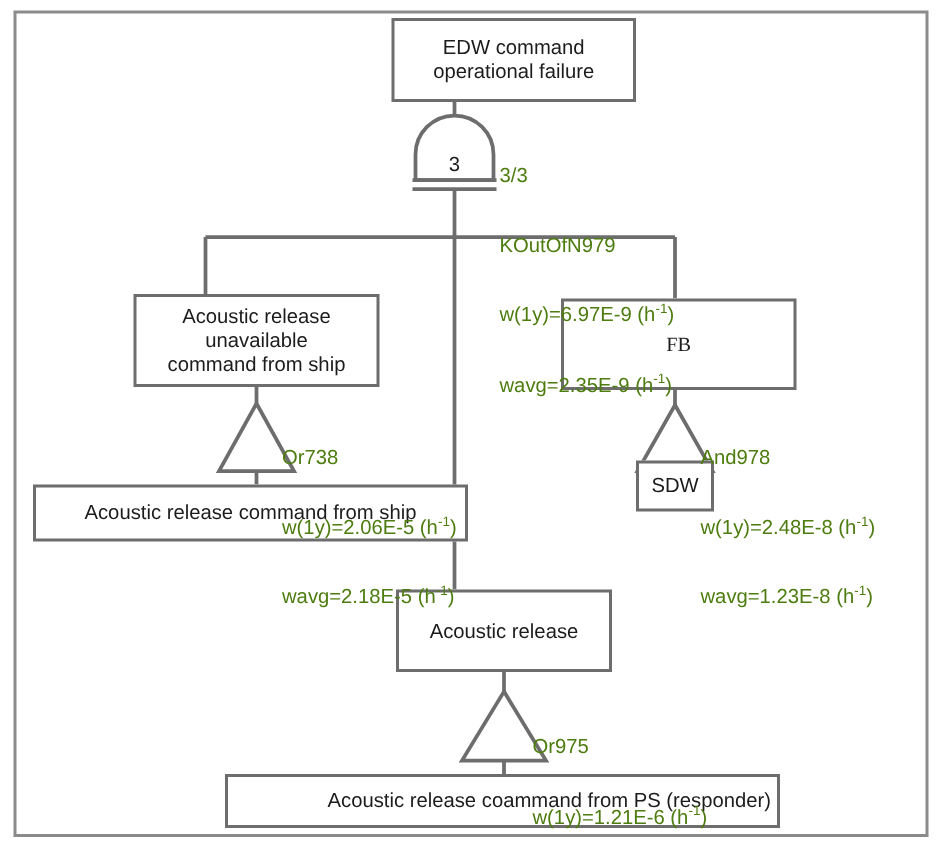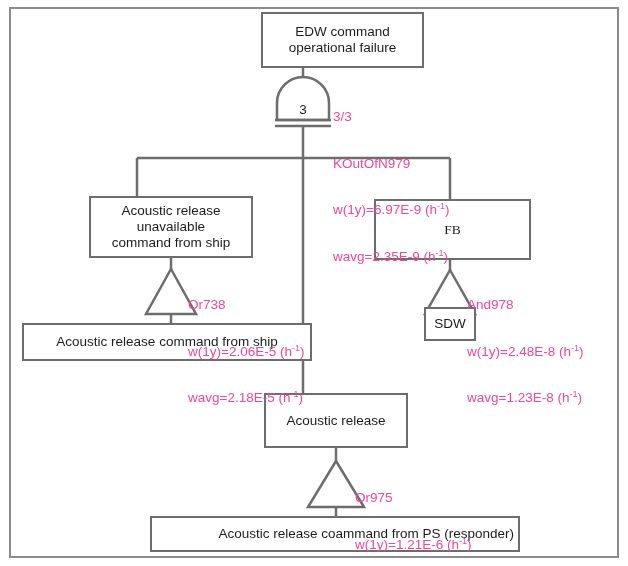--- a/index.html
+++ b/index.html
@@ -33,21 +33,21 @@
     justify-content:center;
     text-align:center;
     color:#1c1c1c;
     font-size:13.5px;
     line-height:16px;
     padding:2px 4px;
   }
   .node span{display:block;}
   .gatelabel{
     position:absolute;
-    color:#ec4899;
+    color:#4d7c0f;
     font-size:13.5px;
     line-height:15.5px;
     white-space:pre;
   }
   .gatenum{
     position:absolute;
     color:#1c1c1c;
     font-size:13.5px;
     text-align:center;
   }

